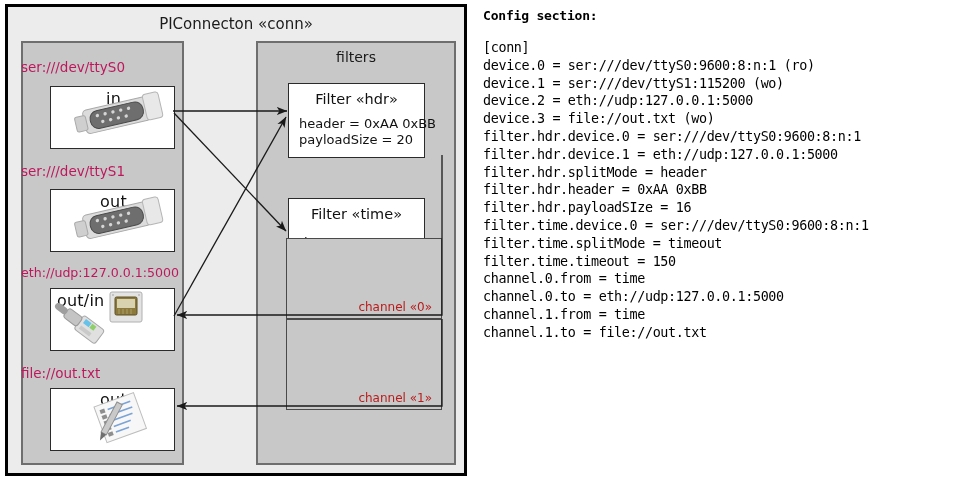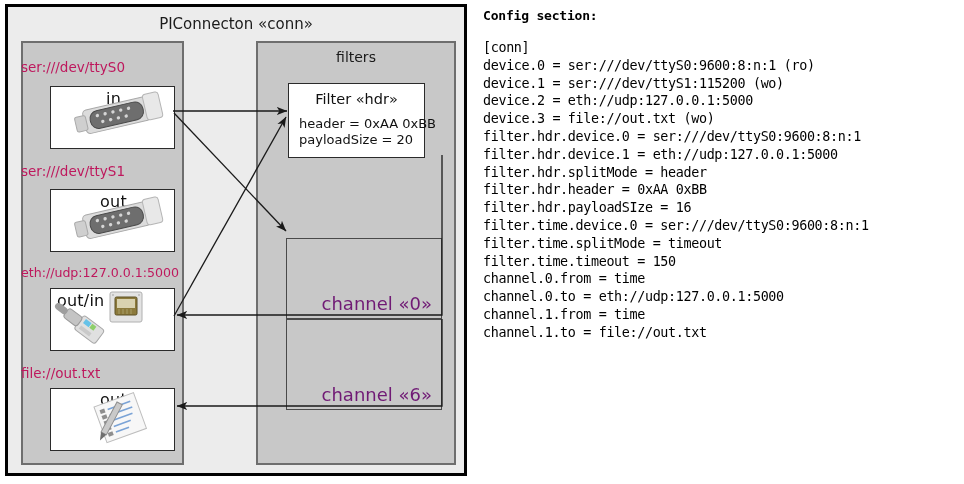--- a/index.html
+++ b/index.html
@@ -30,21 +30,21 @@
   .filter-box{position:absolute;background:#fff;border:1.6px solid #2b2b2b;
               box-sizing:border-box;}
   .filter-box .ftitle{position:absolute;left:0;top:7px;width:100%;
               text-align:center;font-size:14.5px;color:#111;}
   .filter-box .fprop{position:absolute;left:10px;font-size:13px;color:#111;
               white-space:nowrap;}
 
   
   .chan{position:absolute;background:#c8c8c8;border:1.6px solid #4a4a4a;
         box-sizing:border-box;}
-  .chan-label{position:absolute;right:9px;bottom:4px;font-size:18px;color:#701a75;
+  .chan-label{position:absolute;right:9px;bottom:4px;font-size:12px;color:#b91c1c;
         white-space:nowrap;}
 
   
   svg.ov{position:absolute;left:0;top:0;pointer-events:none;}
 
   
   #config{position:absolute;left:483px;top:8px;width:476px;}
   #config-heading{font-family:"DejaVu Sans Mono","Liberation Mono",monospace;
         font-size:13px;font-weight:bold;color:#000;letter-spacing:-0.2px;}
   #config-lines{margin-top:16px;font-family:"DejaVu Sans Mono","Liberation Mono",monospace;
@@ -167,26 +167,30 @@
   <div class="panel" style="left:248px;top:34px;width:200px;height:424px;">
     <div class="panel-title">filters</div>
   </div>
 
   <div class="filter-box" style="left:280px;top:76px;width:137px;height:75px;">
     <div class="ftitle">Filter «hdr»</div>
     <div class="fprop" style="top:32px;">header = 0xAA 0xBB</div>
     <div class="fprop" style="top:48px;">payloadSize = 20</div>
   </div>
 
+  <div class="filter-box" style="left:280px;top:191px;width:137px;height:75px;">
+    <div class="ftitle">Filter «time»</div>
+    <div class="fprop" style="top:36px;">timeout = 150 ms</div>
+  </div>
 
   <div class="chan" style="left:278px;top:231px;width:156px;height:81px;">
     <span class="chan-label">channel «0»</span>
   </div>
   <div class="chan" style="left:278px;top:312px;width:156px;height:91px;">
-    <span class="chan-label">channel «6»</span>
+    <span class="chan-label">channel «1»</span>
   </div>
 
   <svg class="ov" width="456" height="466" viewBox="0 0 456 466">
     <defs>
       <marker id="ah" markerWidth="11" markerHeight="9" refX="10.2" refY="4.5" orient="auto" markerUnits="userSpaceOnUse">
         <path d="M0,0.4 L10.5,4.5 L0,8.6 L2.6,4.5 Z" fill="#1a1a1a"></path>
       </marker>
     </defs>
     <g stroke="#1a1a1a" stroke-width="1.3" fill="none" marker-end="url(#ah)">
 

